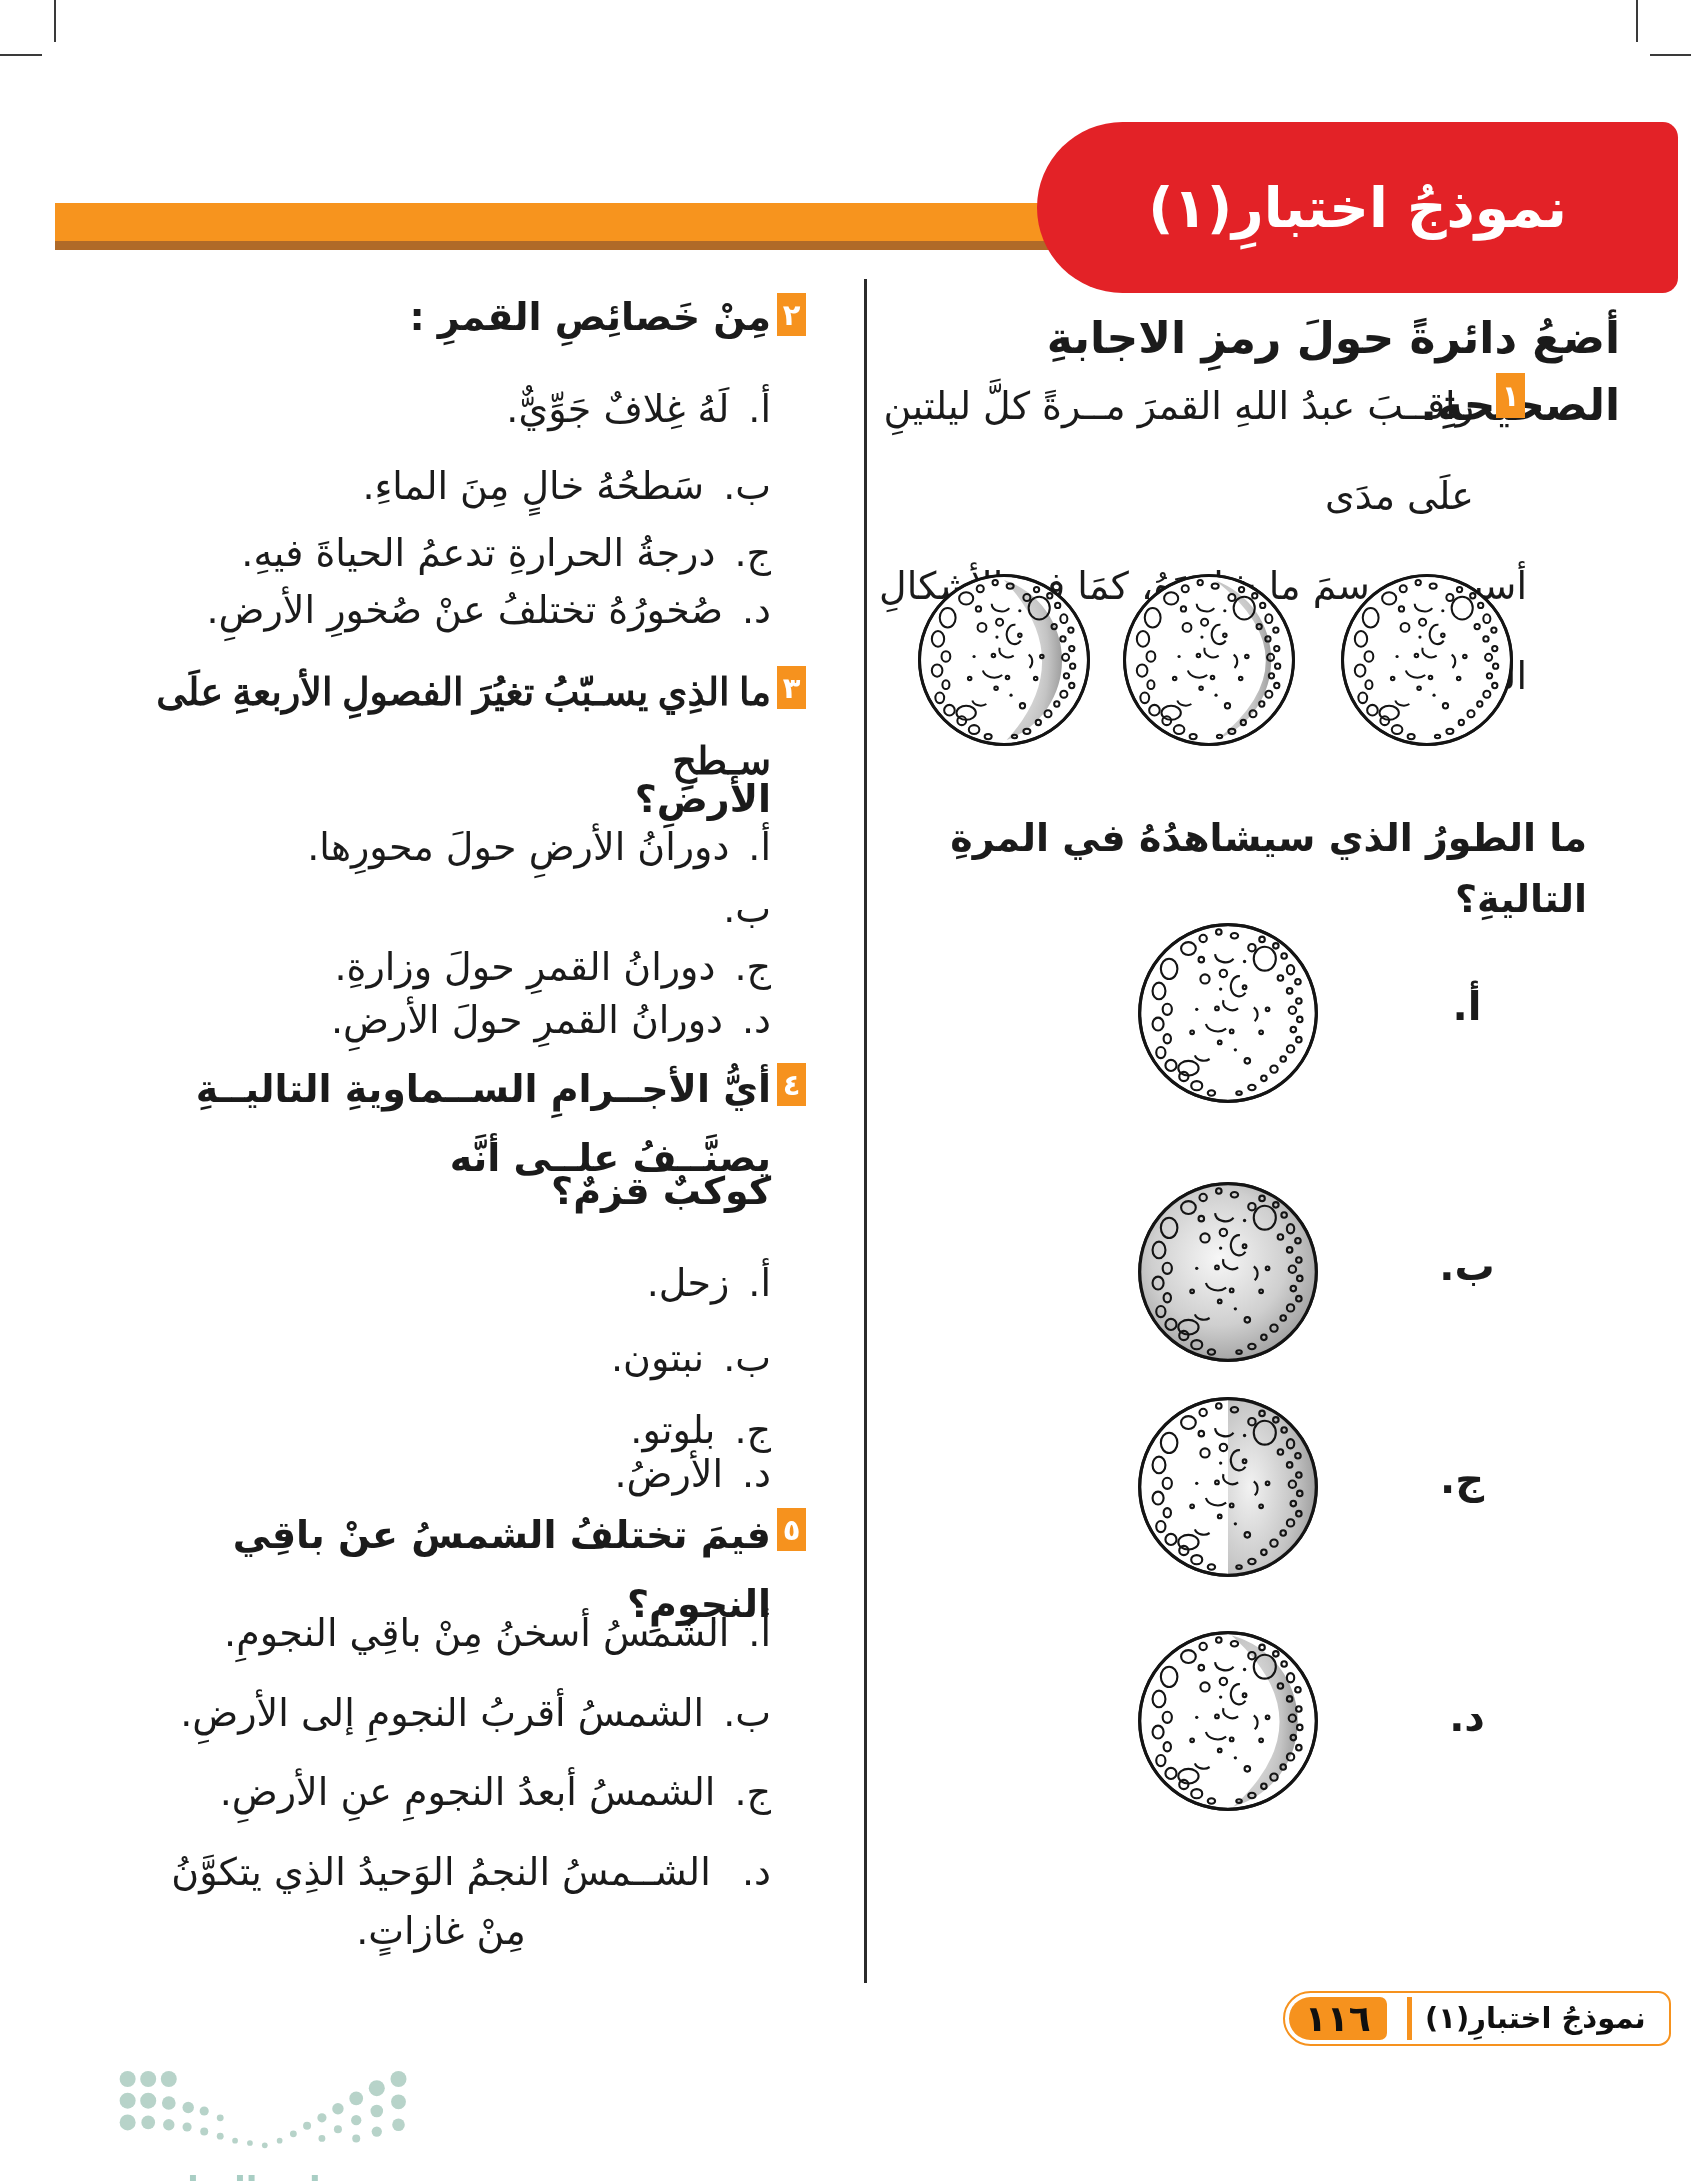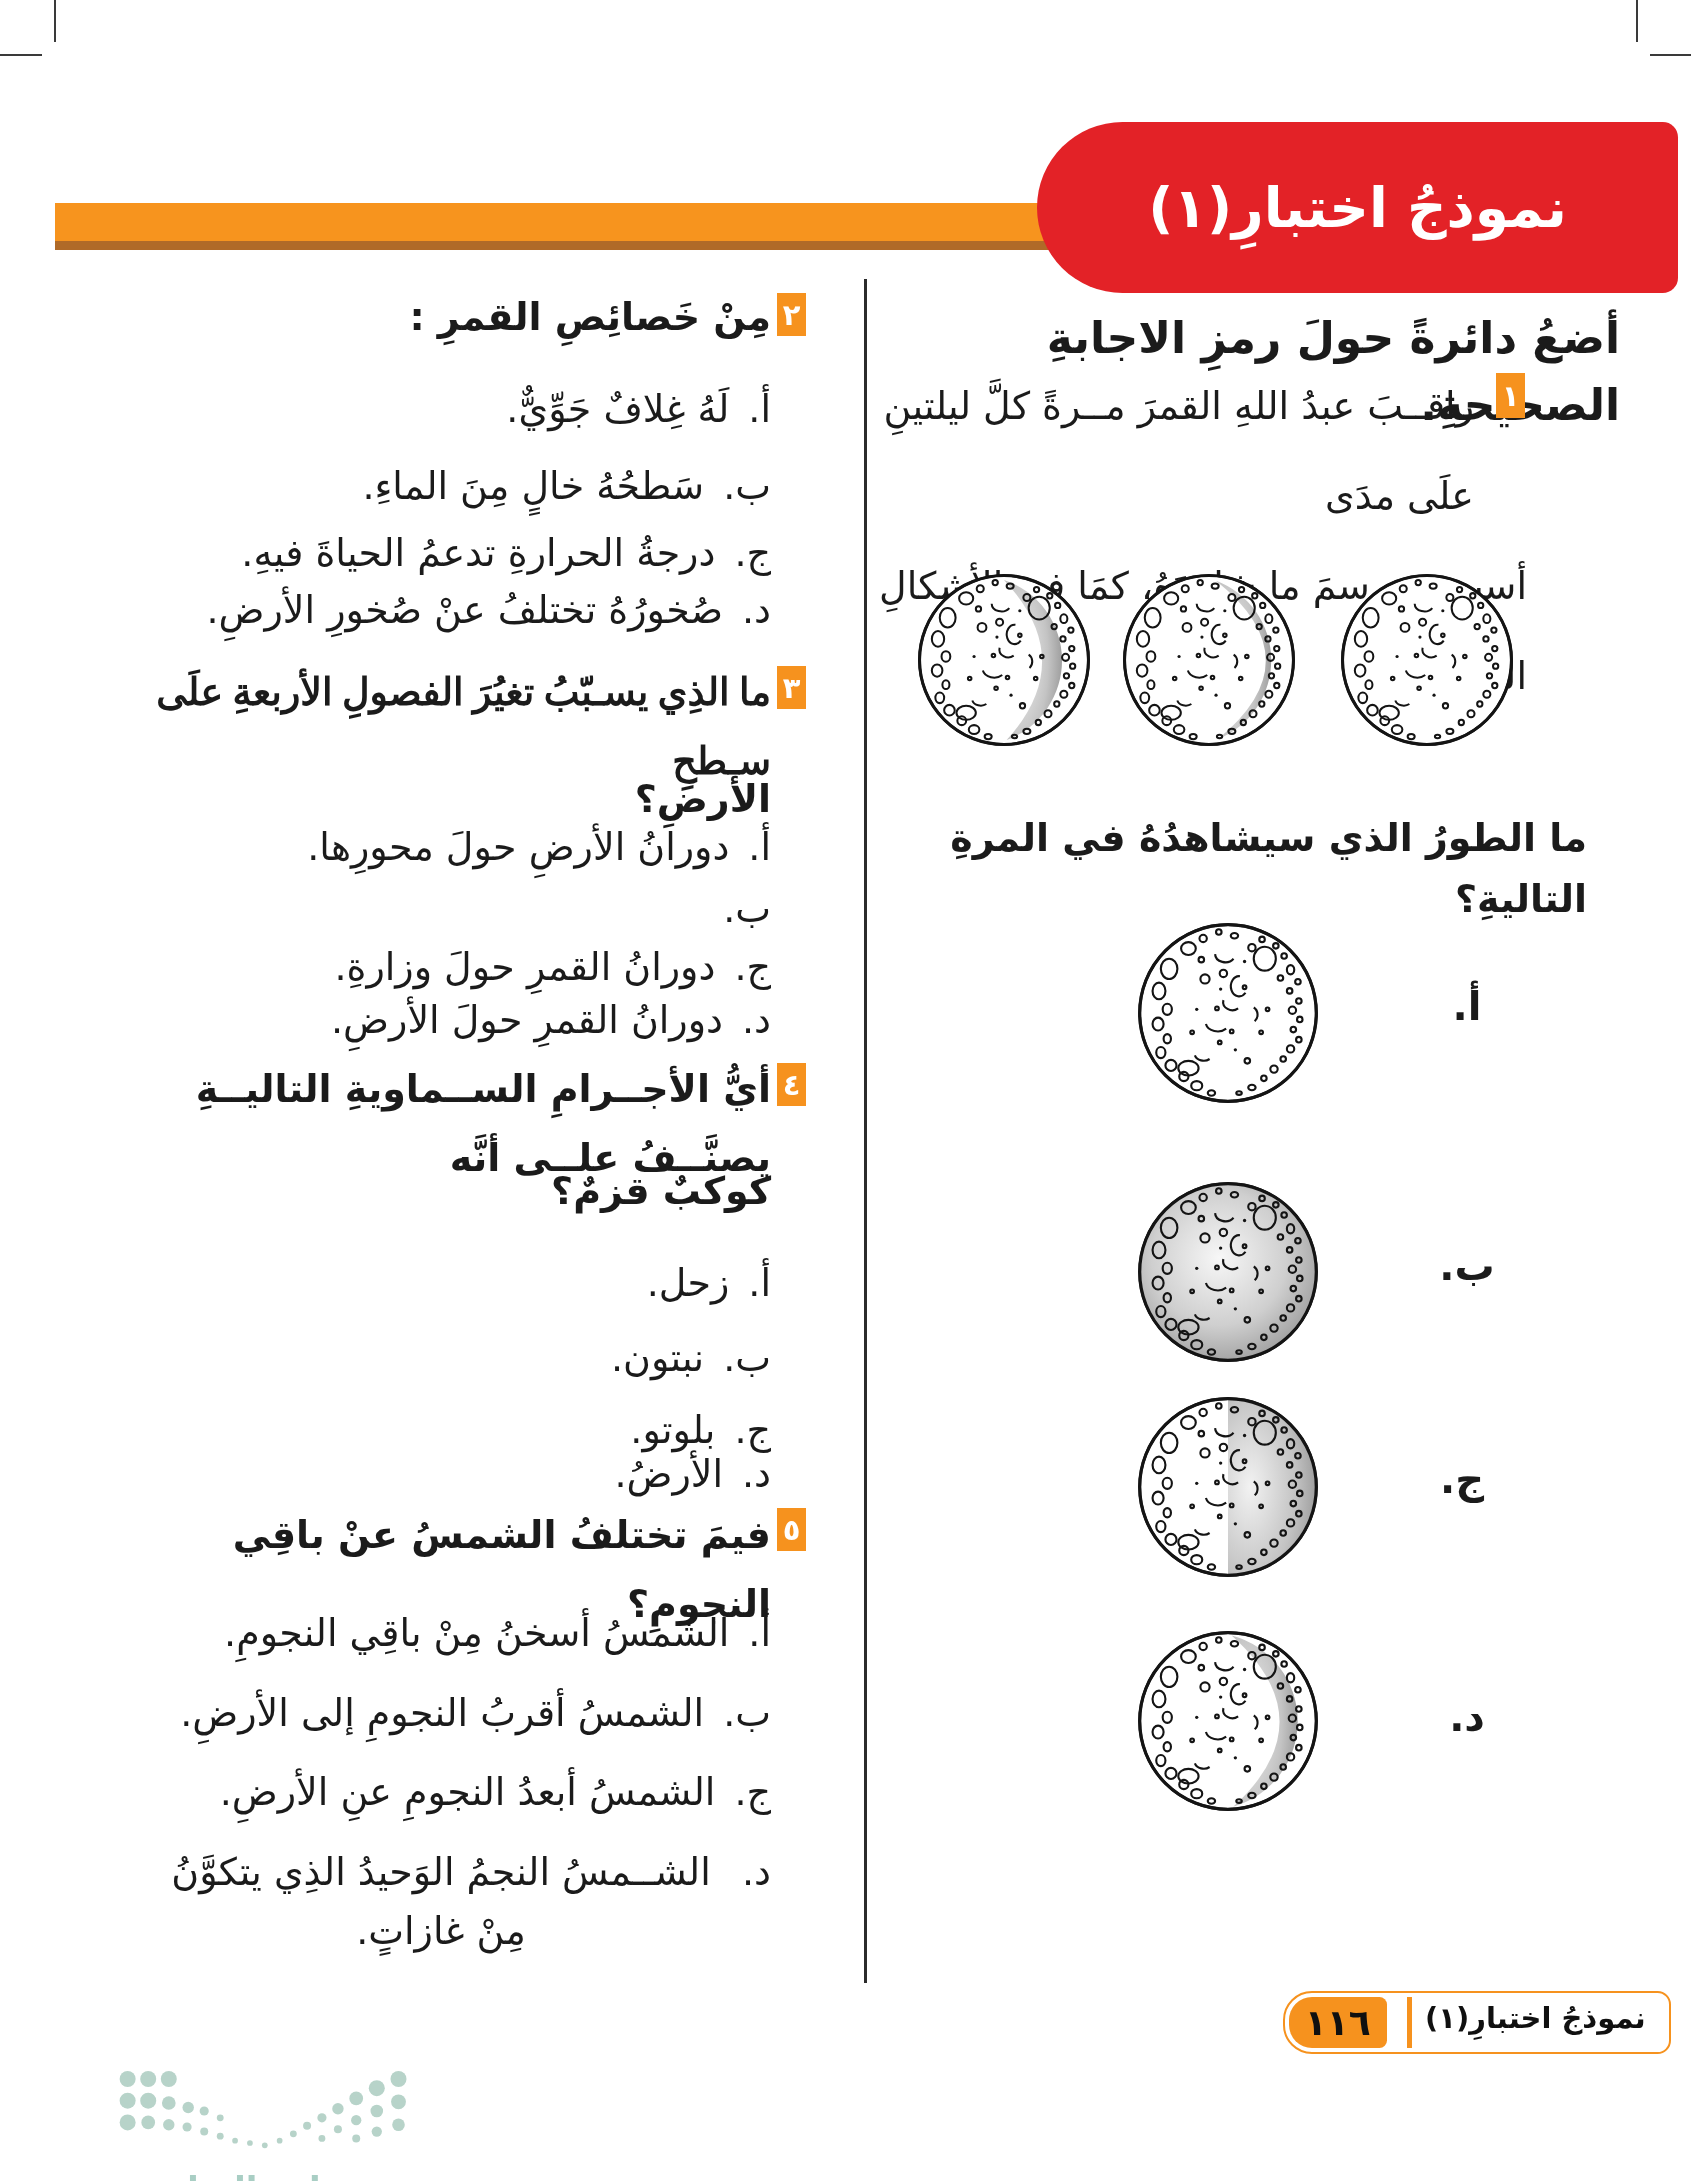--- a/index.html
+++ b/index.html
@@ -30,21 +30,21 @@
   .opt-label{position:absolute;width:76px;text-align:center;direction:rtl;font-size:40px;
              font-weight:bold;}
   
   .lq-title{position:absolute;right:921px;width:658px;direction:rtl;text-align:right;
             font-size:38px;font-weight:bold;line-height:69px;}
   .opt-row{position:absolute;right:921px;width:658px;display:flex;direction:rtl;gap:19px;
            font-size:38px;line-height:59px;}
   .opt-row .olabel{flex:0 0 auto;}
   .opt-row .otext{flex:0 1 auto;text-align:center;}
   
-  .footer-pill{position:absolute;left:1283px;top:1991px;width:388px;height:63px;background:#ffffff;
+  .footer-pill{position:absolute;left:1283px;top:1991px;width:388px;height:55px;background:#ffffff;
                border:2.9px solid #f6921e;border-radius:29px 13.4px 13.4px 29px;box-sizing:border-box;}
   .footer-cap{position:absolute;left:3.8px;top:3.8px;bottom:3.8px;width:98px;background:#f6921e;
               border-radius:23px 7.6px 7.6px 23px;display:flex;align-items:center;justify-content:center;
               color:#101010;font-size:36px;font-weight:bold;}
   .footer-stripe{position:absolute;left:122px;top:3.8px;bottom:3.8px;width:4.8px;background:#f6921e;}
   .footer-label{position:absolute;left:140px;top:0;height:50px;line-height:50px;direction:rtl;
                 font-size:29px;font-weight:bold;color:#101010;white-space:nowrap;}
   
   .logo{position:absolute;left:113px;top:2063px;width:401px;}
   .logo .ar{color:#a9cec4;font-size:34px;font-weight:bold;direction:rtl;text-align:left;margin:5.7px 0 0 32.5px;}

